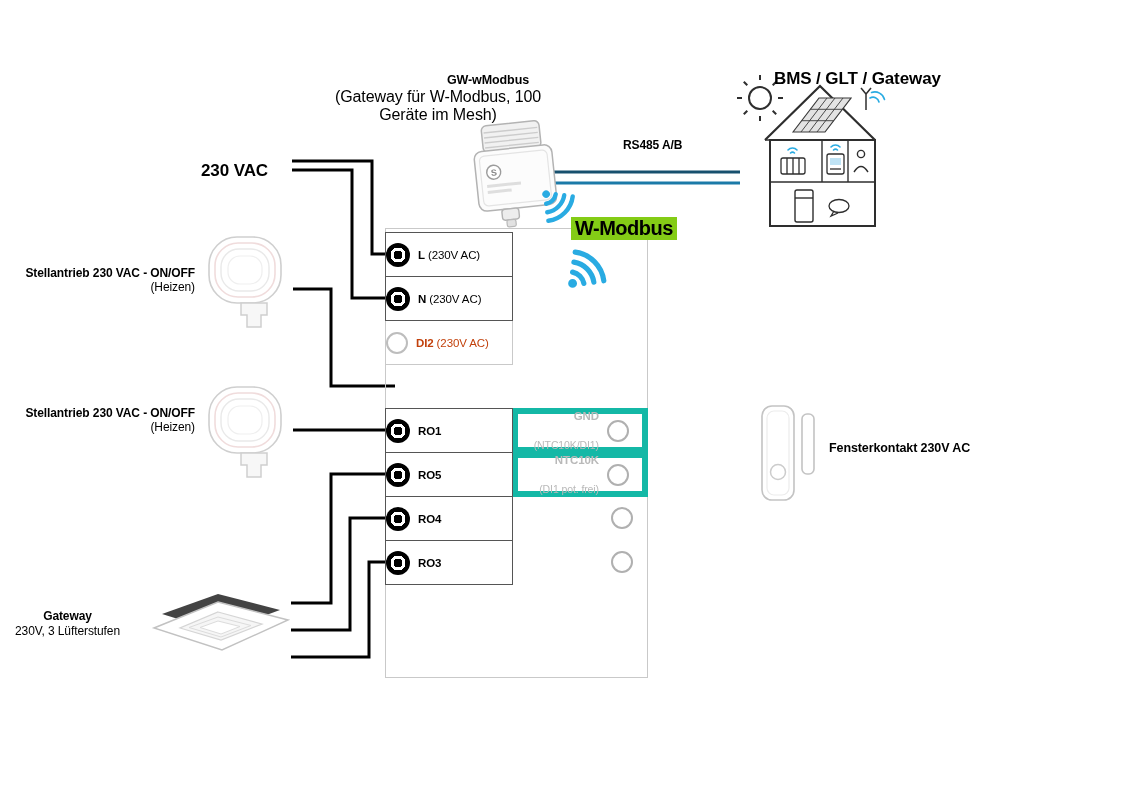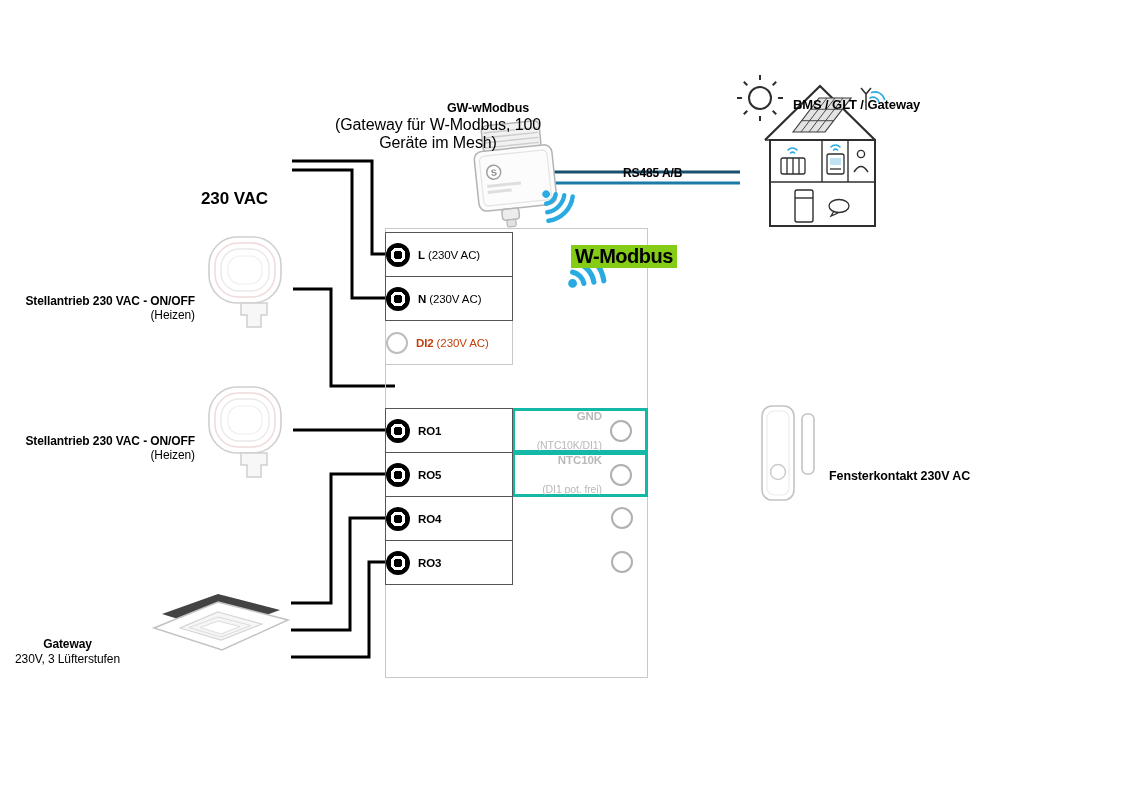--- a/index.html
+++ b/index.html
@@ -17,31 +17,31 @@
   .tl b { font-weight:bold; }
   .tl .det { margin-left:3px; font-weight:normal; }
 
   
   .term { width:24px; height:24px; border-radius:50%; flex:0 0 auto;
           background: radial-gradient(circle at 50% 50%, #000 0 4.5px, #fff 4.5px 7.5px, #000 7.5px 12px); }
   .term.open { background:#fff; border:2px solid #bdbdbd; width:22px; height:22px; }
 
   
   .rrow { position:absolute; left:512px; width:136px; height:45px;
-          border:3px solid #14b8a6; display:flex; align-items:center;
+          border:6px solid #14b8a6; display:flex; align-items:center;
           justify-content:flex-end; gap:8px; padding-right:13px; z-index:3; }
   .rtl { text-align:right; color:#b9b9b9; line-height:1.15; }
   .rt-main { font-weight:bold; font-size:11.5px; }
   .rt-sub { font-size:10.5px;margin-top:16px; }
   .circ { width:22px; height:22px; border:2px solid #b0b0b0; border-radius:50%; background:#fff; flex:0 0 auto; }
   .bare-circ { position:absolute; width:22px; height:22px; border:2px solid #b0b0b0; border-radius:50%; background:#fff; z-index:3; }
 
   .outerbox { left:385px; top:228px; width:263px; height:450px; border:1px solid #c9c9c9; z-index:2; }
 
-  .lbl { position:absolute; z-index:6;margin-top:28px; }
+  .lbl { position:absolute; z-index:6; }
   .wifi { position:absolute; z-index:5; }
   .dev  { position:absolute; z-index:5; }
   #wires { position:absolute; left:0; top:0; z-index:1; pointer-events:none; }
 </style>
 </head>
 <body>
 
 <div id="canvas">
 
   <svg id="wires" width="1132" height="800">
@@ -235,21 +235,21 @@
 
   <svg class="dev" style="left:750px;top:400px" width="75" height="110" viewBox="0 0 75 110">
     <rect x="12" y="6" width="32" height="94" rx="10" fill="#fff" stroke="#c3c3c3" stroke-width="1.6"></rect>
     <rect x="17" y="11" width="22" height="84" rx="7" fill="none" stroke="#ececec" stroke-width="1.2"></rect>
     <circle cx="28" cy="72" r="7.5" fill="#fff" stroke="#cccccc" stroke-width="1.5"></circle>
     <rect x="52" y="14" width="12" height="60" rx="5" fill="#fff" stroke="#c3c3c3" stroke-width="1.6"></rect>
   </svg>
 
   <div class="lbl t-bold" style="left:427px;top:73px;width:122px;text-align:center;font-size:12.5px">GW-wModbus</div>
   <div class="lbl" style="left:310px;top:88px;width:256px;text-align:center;font-size:16px">(Gateway für W-Modbus, 100 Geräte im Mesh)</div>
-  <div class="lbl t-bold" style="left:793px;top:69px;font-size:13px">BMS / GLT / Gateway</div>
+  <div class="lbl t-bold" style="left:774px;top:69px;font-size:17px">BMS / GLT / Gateway</div>
   <div class="lbl t-bold" style="left:623px;top:138px;font-size:12px">RS485 A/B</div>
   <div class="lbl" style="left:571px;top:217px;font-size:20px;font-weight:bold;letter-spacing:-0.5px;background:#84cc16;padding:0 4px">W-Modbus</div>
   <div class="lbl t-bold" style="left:201px;top:161px;font-size:17px">230 VAC</div>
 
   <div class="lbl" style="left:10px;top:266px;width:185px;text-align:right;font-size:12px;line-height:1.2">
     <div class="t-bold">Stellantrieb 230 VAC - ON/OFF</div>
     <div>(Heizen)</div>
   </div>
   <div class="lbl" style="left:10px;top:406px;width:185px;text-align:right;font-size:12px;line-height:1.2">
     <div class="t-bold">Stellantrieb 230 VAC - ON/OFF</div>

